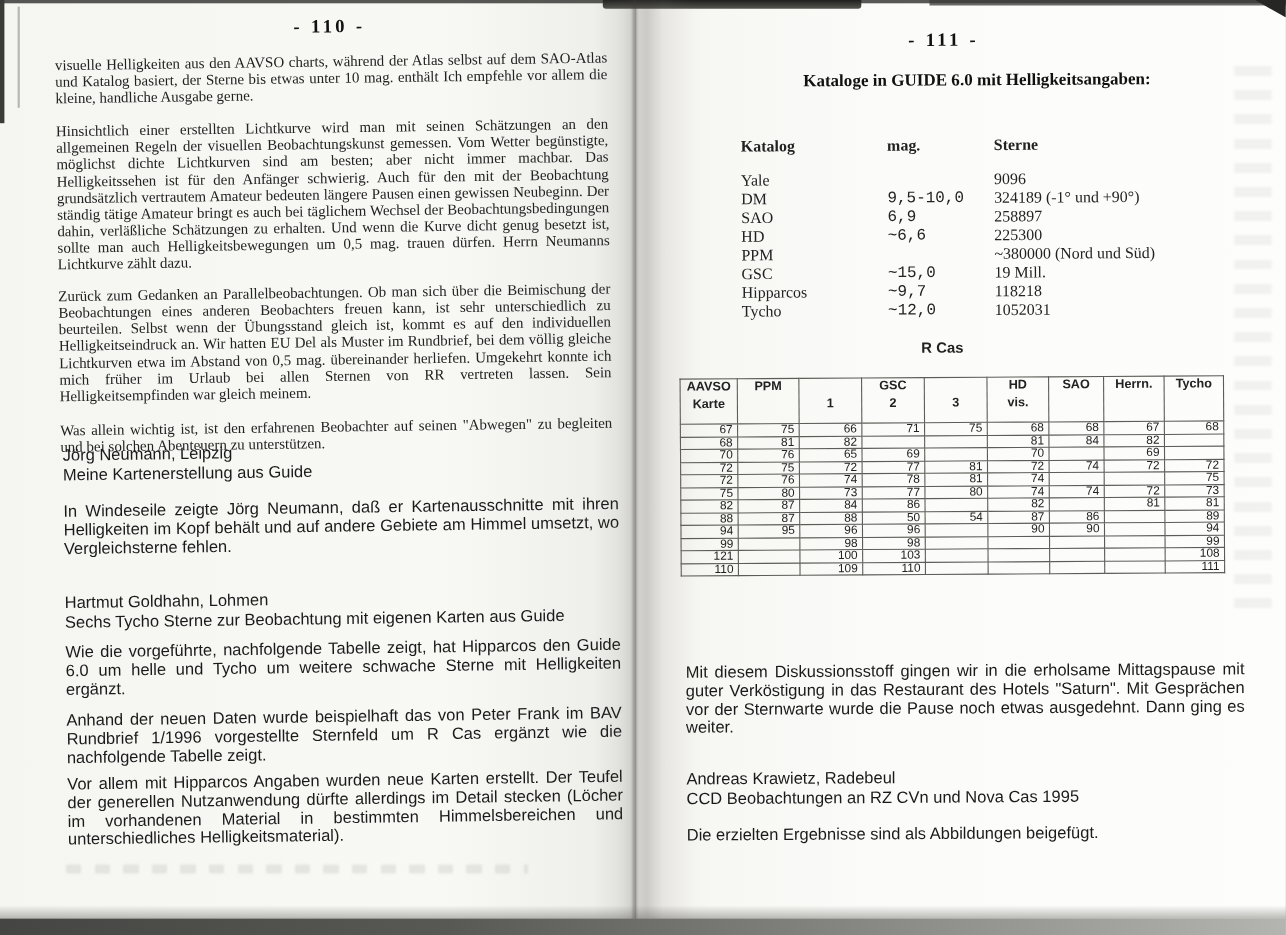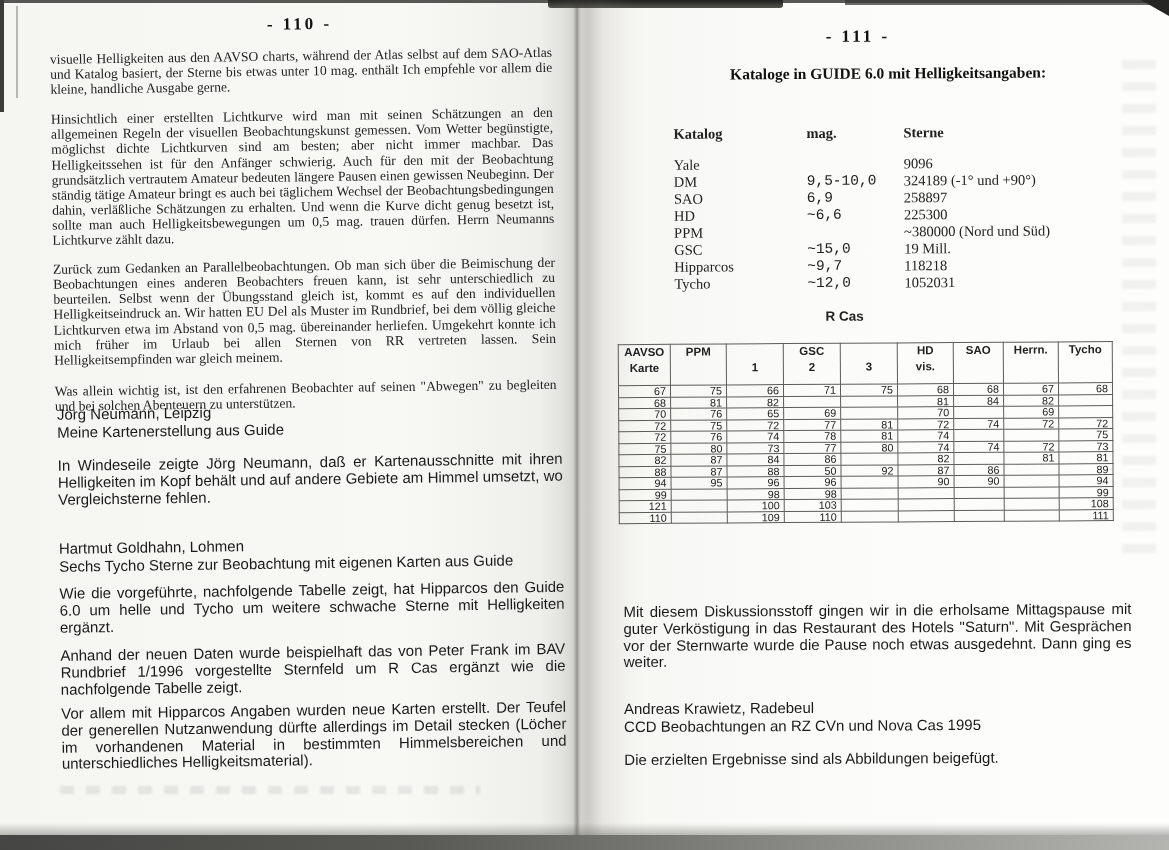--- a/index.html
+++ b/index.html
@@ -140,21 +140,21 @@
               <td>118218</td>
             </tr>
             <tr>
               <td>Tycho</td>
               <td>~12,0</td>
               <td>1052031</td>
             </tr>
           </tbody>
       </table>
 
-      <div class="blk sans starlabel" style="left:246px;top:310px;">R Cas</div>
+      <div class="blk sans starlabel" style="left:258px;top:310px;">R Cas</div>
 
       <table id="rcas-table" class="blk" style="left:38px;top:344px;">
         <colgroup>
           <col style="width:52px;">
             <col style="width:56px;">
             <col style="width:57px;">
           <col style="width:57px;">
             <col style="width:57px;">
             <col style="width:56px;">
           <col style="width:50px;">
@@ -277,21 +277,21 @@
               <td>82</td>
               <td></td>
               <td>81</td>
               <td>81</td>
             </tr>
             <tr>
               <td>88</td>
               <td>87</td>
               <td>88</td>
               <td>50</td>
-              <td>92</td>
+              <td>54</td>
               <td>87</td>
               <td>86</td>
               <td></td>
               <td>89</td>
             </tr>
             <tr>
               <td>94</td>
               <td>95</td>
               <td>96</td>
               <td>96</td>

